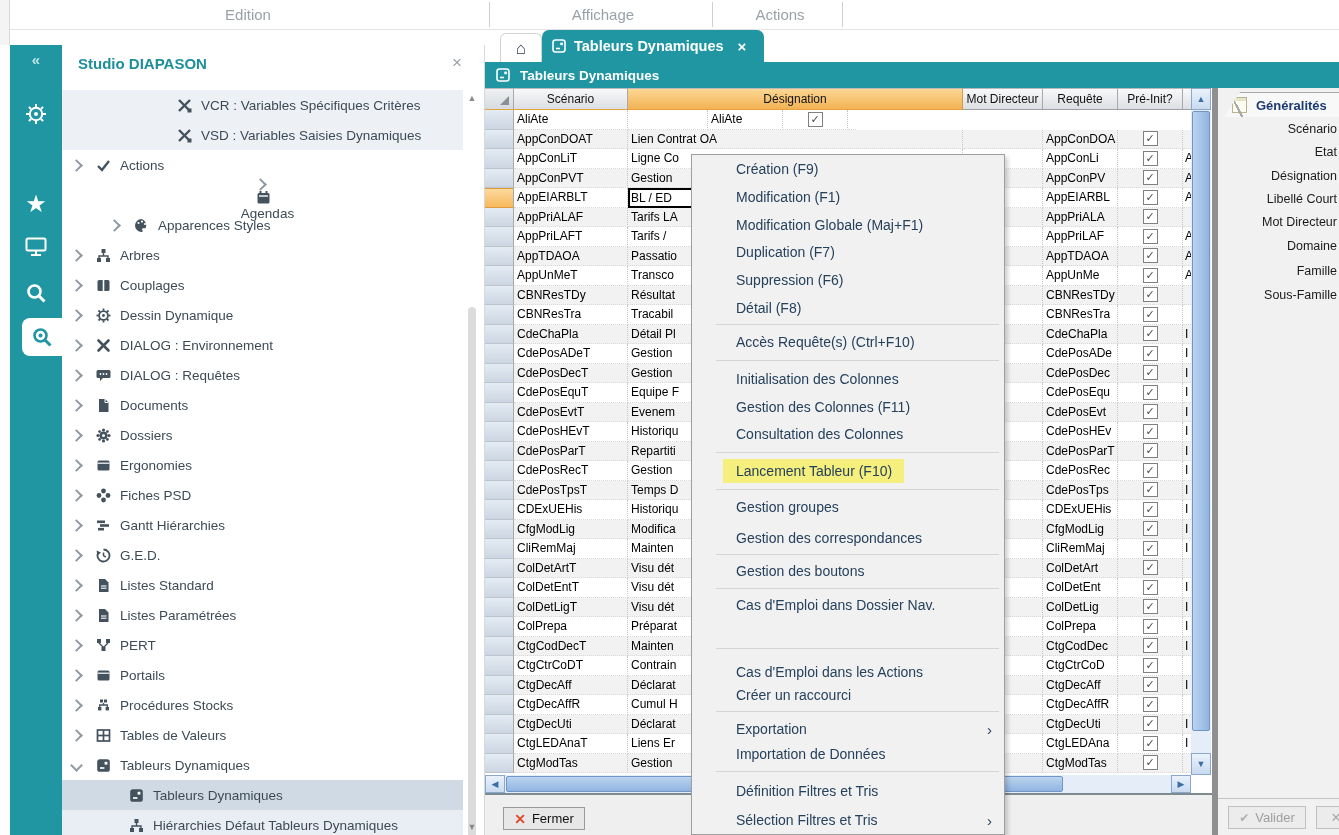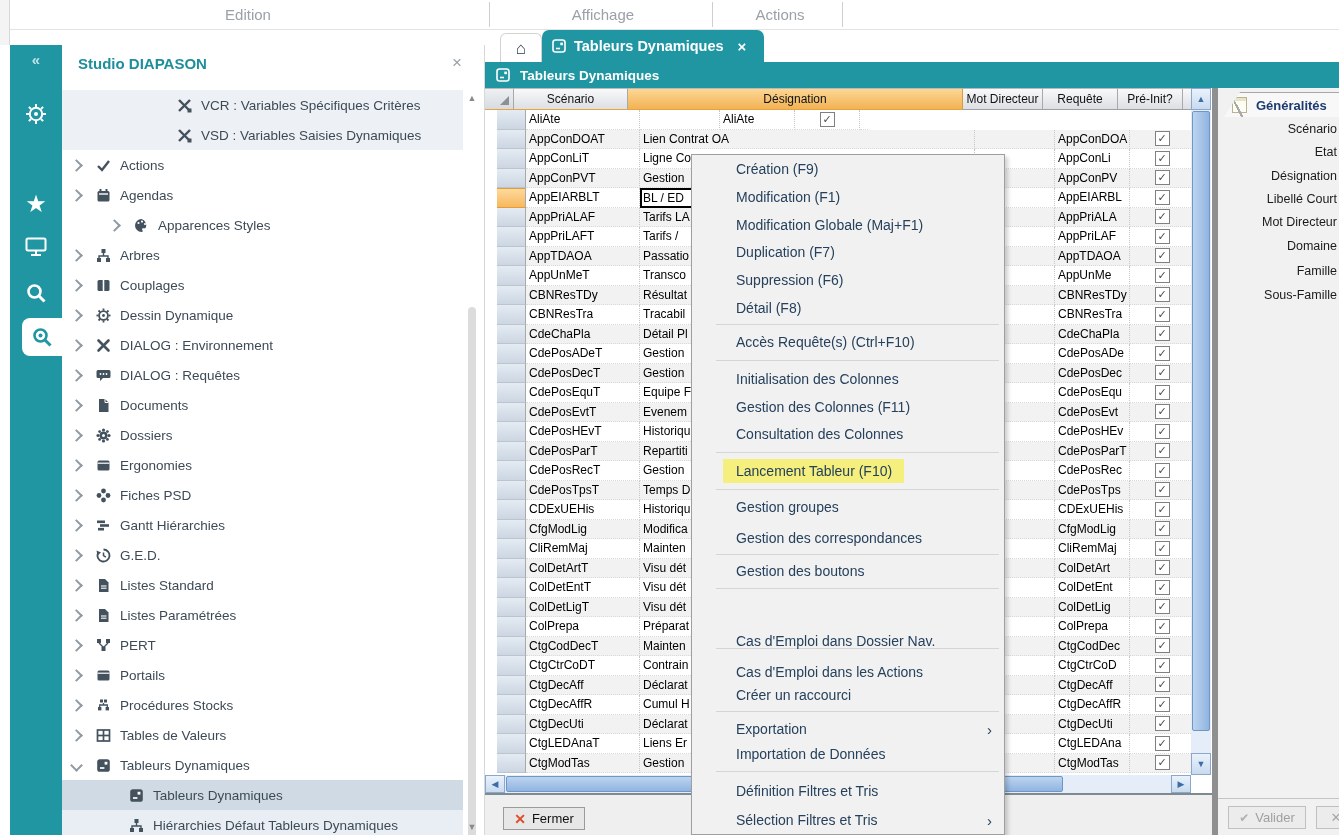--- a/index.html
+++ b/index.html
@@ -52,21 +52,21 @@
   
   #grid{left:485px;top:88px;width:706px;height:685px;background:#fff;overflow:hidden;}
   #ghead{position:absolute;left:0;top:0;height:22px;display:flex;}
   .hcell{box-sizing:border-box;height:22px;border-right:1px solid #a9a9a9;border-top:1px solid #b9b9b9;
          background:linear-gradient(#f8f9fa,#dcdfe3);font-size:12px;color:#111;
          display:flex;align-items:center;justify-content:center;border-bottom:1px solid #9f9f9f;}
   .hcell.sort{background:linear-gradient(#fcd795,#f2b254);border-right:1px solid #d99b3f;border-bottom:1px solid #e8a33d;}
   .hcell.corner{background:linear-gradient(#eef0f2,#d7dbe0);position:relative;}
   .hcell.orange-under{border-bottom:1px solid #e8a33d;}
   .corner-tri{position:absolute;right:4px;bottom:4px;width:0;height:0;border-left:9px solid transparent;border-bottom:9px solid #8b9096;}
-  #gbody{position:absolute;left:12px;top:22px;width:778px;height:663px;overflow:hidden;text-align:right;}
+  #gbody{position:absolute;left:0;top:22px;width:778px;height:663px;overflow:hidden;text-align:right;}
   .grow{position:absolute;left:0;width:706px;height:19.5px;display:flex;}
   .gcell{box-sizing:border-box;height:19.5px;border-right:1px dotted #c6c6c6;border-bottom:1px dotted #d9d9d9;
          font-size:12px;color:#000;display:flex;align-items:center;padding:0 3px;white-space:nowrap;overflow:hidden;}
   .selcell{background:linear-gradient(#e4ebf3,#ccd6e2);border-right:1px solid #a9a9a9;border-bottom:1px solid #bcc4cd;padding:0;}
   .selcell.cur{background:linear-gradient(#fdd99c,#f7b85e);border-top:1px solid #e39c3c;border-bottom:1px solid #e39c3c;}
   .focuscell{border:2px solid #000 !important;padding:0 1px;}
   .cb{width:13px;height:13px;border:1px solid #808080;background:#fff;margin:0 auto;
       display:flex;align-items:center;justify-content:center;font-size:11px;color:#4a4a4a;line-height:1;}
 
   
@@ -195,21 +195,21 @@
       </div>
       <div class="tree-row" style="top: 60px; padding-left: 10px; box-sizing: border-box;">
         <span class="chev chev-closed" style="margin: 0px 14px 0px 0px;"></span>
         <span class="tree-ic">
           <svg width="15" height="15" viewBox="0 0 15 15">
             <polyline points="2,8 6,12 13,3" fill="none" stroke="currentColor" stroke-width="2.4"></polyline>
           </svg>
         </span>
         <span>Actions</span>
       </div>
-      <div class="tree-row" style="top: 90px; padding-left: 10px; box-sizing: border-box;">
+      <div class="tree-row" style="top: 90px; padding-left: 10px; box-sizing: border-box; flex-direction: column;">
         <span class="chev chev-closed" style="margin: 0px 14px 0px 0px;"></span>
         <span class="tree-ic">
           <svg width="15" height="15" viewBox="0 0 15 15">
             <rect x="1.5" y="3" width="12" height="10.5" rx="1.5" fill="currentColor"></rect>
             <line x1="4.5" y1="1" x2="4.5" y2="4" stroke="currentColor" stroke-width="2"></line>
             <line x1="10.5" y1="1" x2="10.5" y2="4" stroke="currentColor" stroke-width="2"></line>
             <line x1="3" y1="6" x2="12" y2="6" stroke="#fff" stroke-width="1.4"></line>
           </svg>
         </span>
         <span>Agendas</span>
@@ -992,21 +992,21 @@
     </div>
     <div class="mi" style="top: 339px;">
       <span>Gestion  groupes</span>
     </div>
     <div class="mi" style="top: 370px;">
       <span>Gestion des correspondances</span>
     </div>
     <div class="mi" style="top: 403px;">
       <span>Gestion des boutons</span>
     </div>
-    <div class="mi" style="top: 437px; margin-top: 36px;">
+    <div class="mi" style="top: 437px;">
       <span>Cas d'Emploi dans Dossier Nav.</span>
     </div>
     <div class="mi" style="top: 504px;">
       <span>Cas d'Emploi dans les Actions</span>
     </div>
     <div class="mi" style="top: 527px;">
       <span>Créer un raccourci</span>
     </div>
     <div class="mi" style="top: 561px;">
       <span>Exportation</span>

